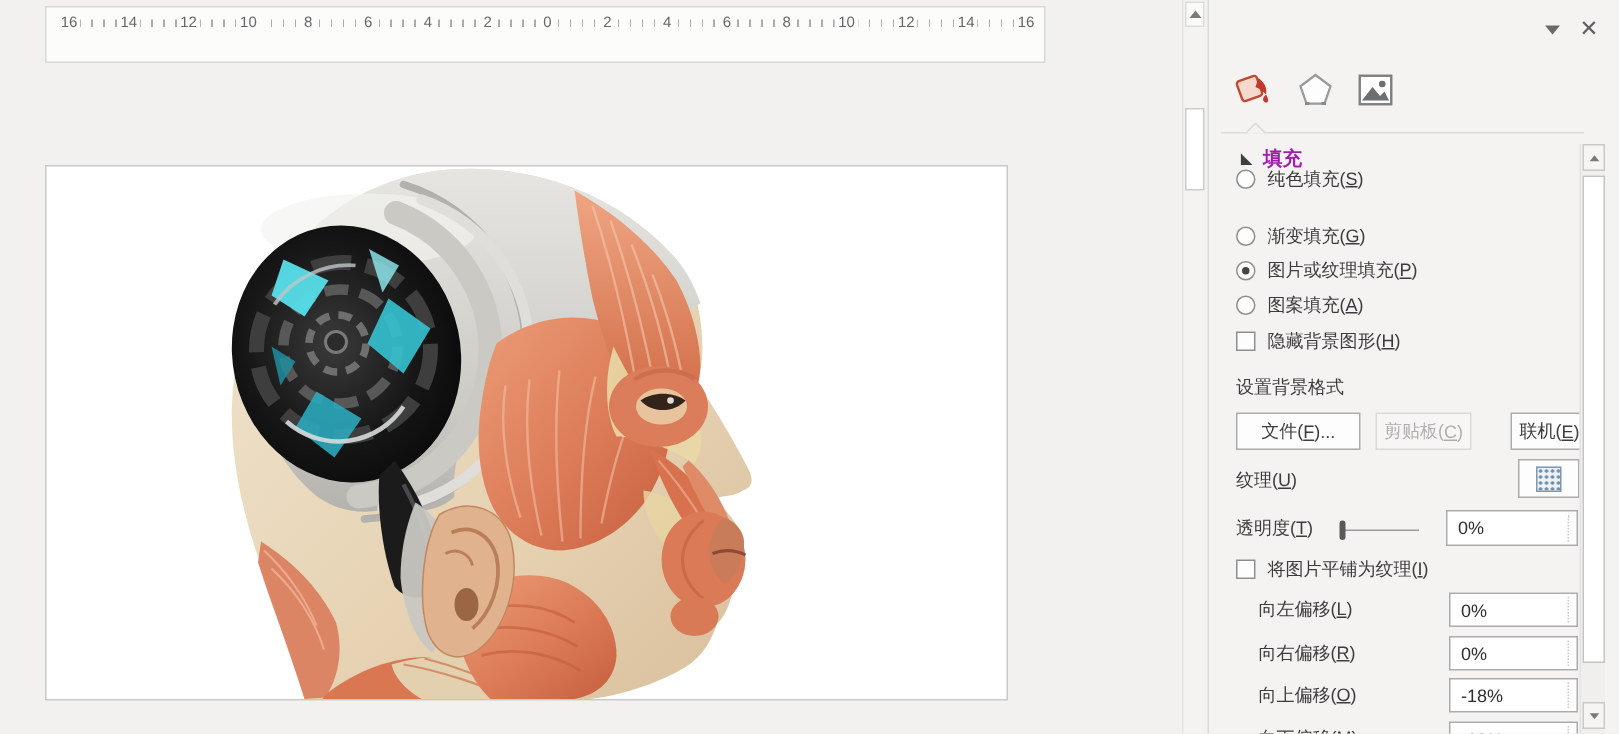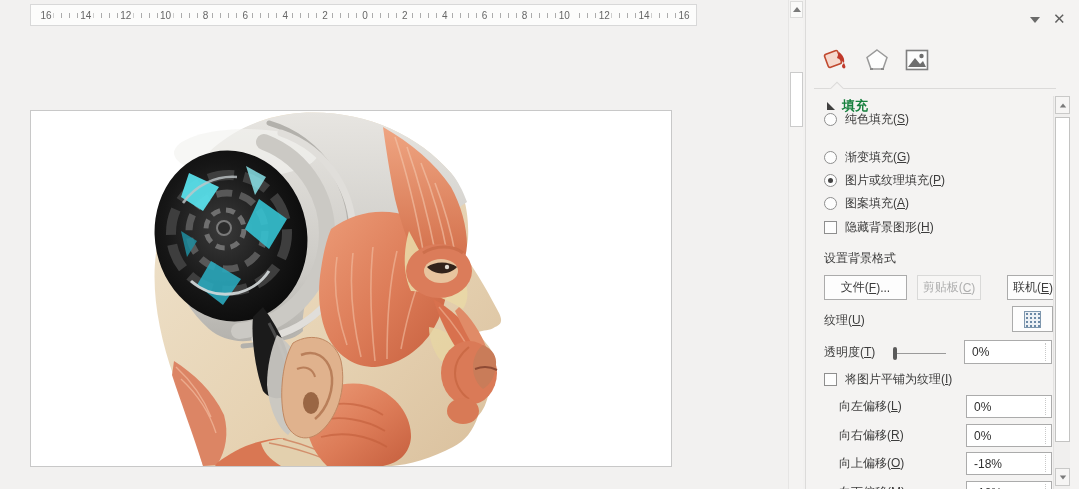--- a/index.html
+++ b/index.html
@@ -1,21 +1,21 @@
 <!DOCTYPE html>
 <html><head>
 <meta charset="utf-8">
 <style>
   * { margin:0; padding:0; box-sizing:border-box; }
   html,body { width:1079px; height:489px; overflow:hidden; }
   body { font-family:"Liberation Sans","DejaVu Sans",sans-serif; background:#F2F1F0; position:relative; }
   .app { position:absolute; inset:0; }
 
   
-  .ruler { position:absolute; left:30px; top:4px; width:667px; height:22px;
+  .ruler { position:absolute; left:30px; top:4px; width:667px; height:38px;
     background-color:#FCFCFB; border:1px solid #D8D8D8;
     background-image:repeating-linear-gradient(to right,#ACACAC 0 1px,transparent 1px 7.975px);
     background-size:calc(100% - 24px) 5px; background-position:14px 8px; background-repeat:no-repeat; }
   .rnum { position:absolute; top:4px; transform:translateX(-50%); font-size:10px; color:#666;
     background:#FCFCFB; padding:0 2px; line-height:13px; }
 
   
   .slide { position:absolute; left:30px; top:110px; width:642px; height:357px;
     background:#FFFFFF; border:1px solid #C8C8C8; overflow:hidden; }
   .slide svg { display:block; }
@@ -36,21 +36,21 @@
   .tabs { position:absolute; left:0; top:46px; height:32px; width:100%; }
   .tab { position:absolute; top:0; width:28px; height:28px; }
   .tab svg { display:block; }
   .tab-sep { position:absolute; left:8px; top:88px; width:242px; height:1px; background:#DBDAD9; }
   .tab-notch { position:absolute; left:22px; top:80px; width:16px; height:9px; overflow:hidden; }
   .tab-notch::before { content:""; position:absolute; left:3px; top:4px; width:10px; height:10px;
     background:#F4F3F2; border:1px solid #DBDAD9; transform:rotate(45deg); }
 
   .sec-header { position:absolute; left:21px; top:97px; display:flex; align-items:center; gap:7px; }
   .sec-tri { width:8px; height:8px; background:#3F3F3F; clip-path:polygon(0 0,100% 100%,0 100%); }
-  .sec-label { font-size:13px; font-weight:bold; color:#15803d; }
+  .sec-label { font-size:13px; font-weight:bold; color:#a21caf; }
 
   .lbl { font-size:12px; color:#3C3C3C; line-height:14px; white-space:nowrap; }
   .lbl u { text-decoration:underline; }
   .opt-row { position:absolute; left:18px; display:flex; align-items:center; gap:8px; height:16px; }
   .radio { width:13px; height:13px; border:1px solid #8E8E8E; border-radius:50%; background:#FDFDFD; position:relative; flex:none; }
   .radio.sel::after { content:""; position:absolute; left:3px; top:3px; width:5px; height:5px; border-radius:50%; background:#444; }
   .cbx { width:13px; height:13px; border:1px solid #8E8E8E; background:#FDFDFD; flex:none; }
 
   .btn { position:absolute; height:25px; background:#FDFDFD; border:1px solid #ABABAB; font-size:12px; color:#3C3C3C;
     display:flex; align-items:center; justify-content:center; white-space:nowrap; overflow:hidden; }

